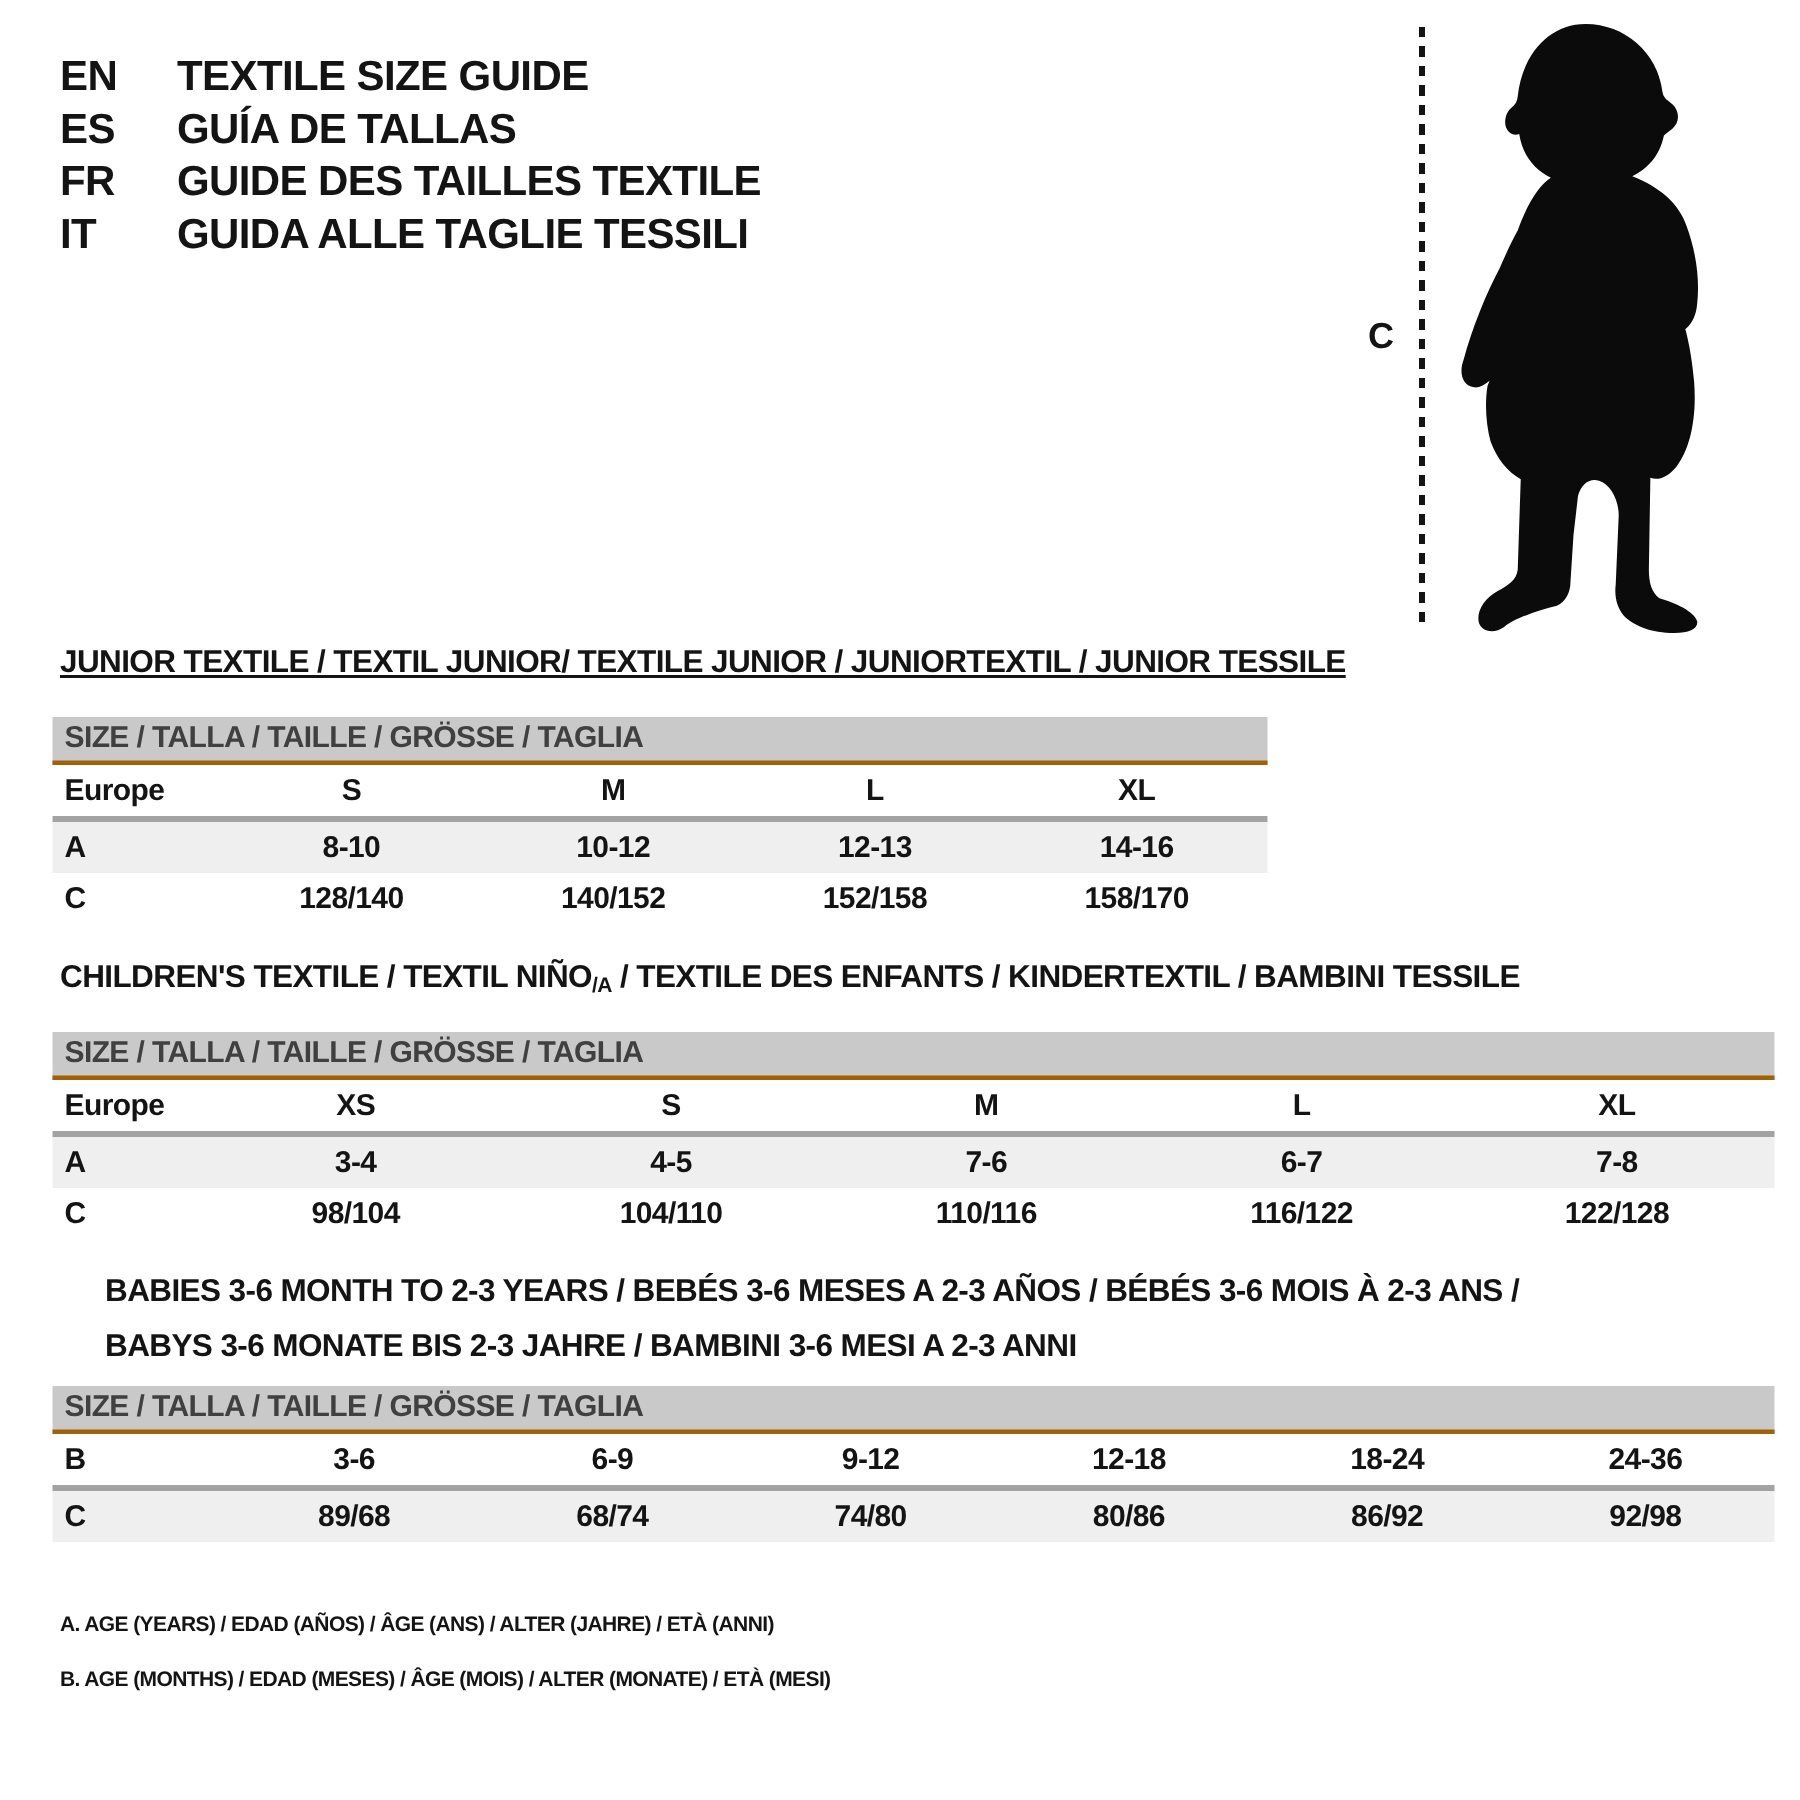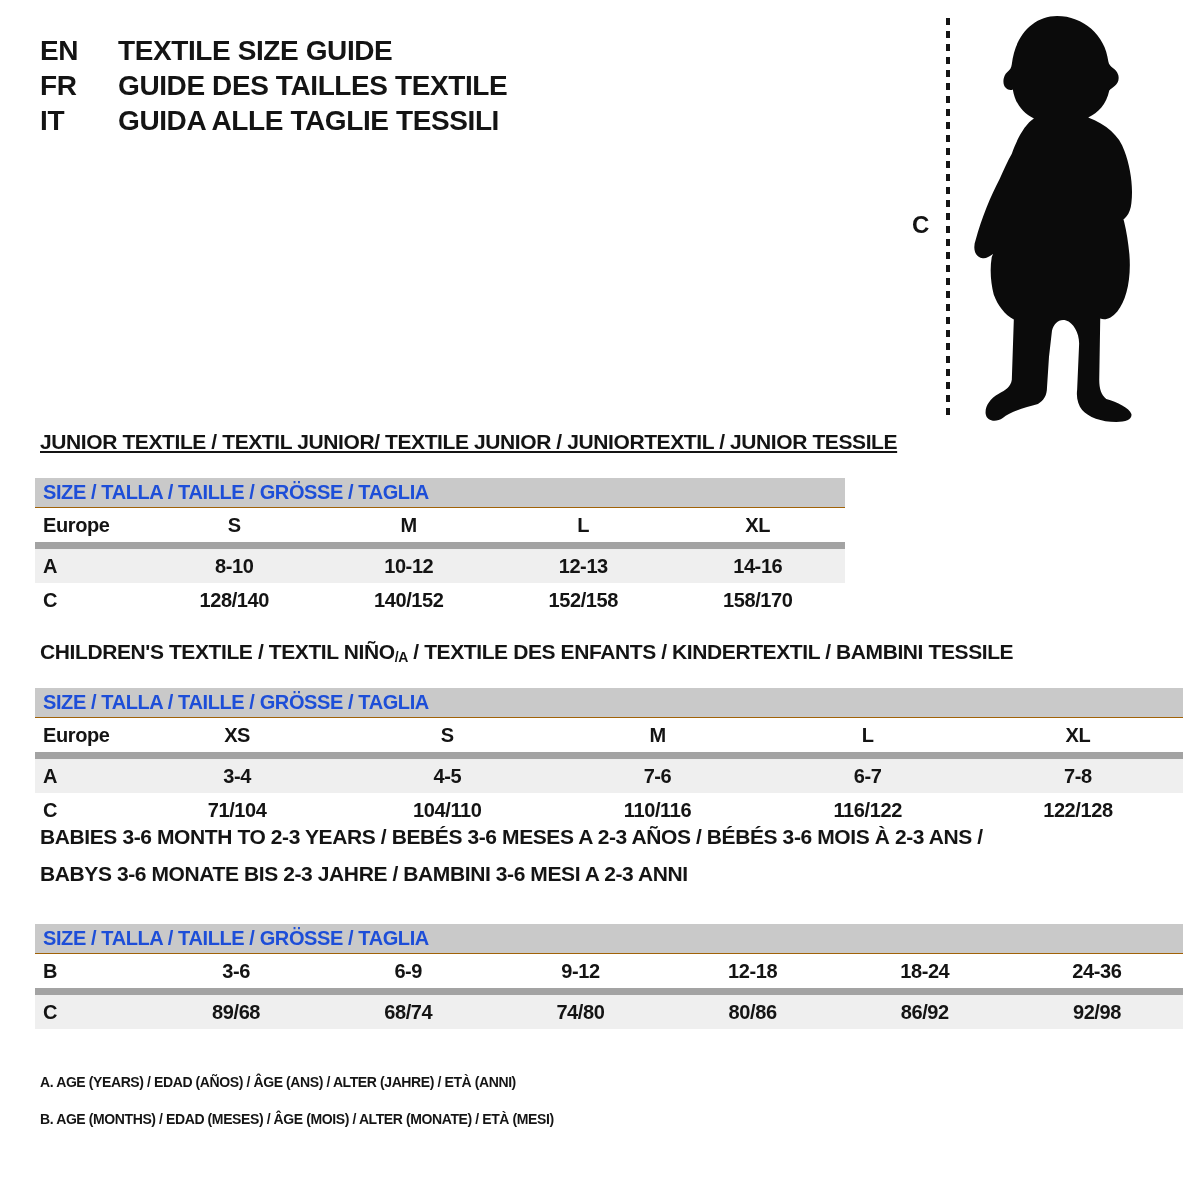--- a/index.html
+++ b/index.html
@@ -18,48 +18,52 @@
     position:absolute;left:946px;top:18px;width:4px;height:400px;
     background:repeating-linear-gradient(to bottom,#141414 0 7px,transparent 7px 13px);
   }
   .measure-label{position:absolute;left:912px;top:211px;font-size:24px;}
   .silhouette{position:absolute;left:958px;top:10px;}
   
   .sec-heading{position:absolute;left:40px;font-size:21px;white-space:nowrap;}
   .sec-heading .sub{font-size:14px;vertical-align:-3px;}
   .h-junior{top:430px;text-decoration:underline;}
   .h-children{top:640px;}
-  .h-babies{top:818px;line-height:37px;}
+  .h-babies{top:842px;line-height:37px;margin-left:30px;}
   
   .legend{position:absolute;left:40px;top:1064px;font-size:14px;line-height:37px;}
   
   .size-table{position:absolute;left:35px;}
   .t-junior{top:478px;width:810px;}
   .t-children{top:688px;width:1148px;}
   .t-babies{top:924px;width:1148px;}
   .size-bar{
-    height:29px;line-height:29px;background:#c9c9c9;border-bottom:1px solid #a16207;
-    font-size:20px;padding-left:8px;color:#1d4ed8;
+    height:29px;line-height:29px;background:#c9c9c9;border-bottom:3px solid #a16207;
+    font-size:20px;padding-left:8px;color:#404040;
   }
   .trow{display:flex;align-items:center;height:34px;font-size:20px;}
   .trow.shaded{background:#efefef;}
-  .trow.ruled{border-bottom:7px solid #a3a3a3;}
+  .trow.ruled{border-bottom:4px solid #a3a3a3;}
   .tlabel{padding-left:8px;}
   .t-junior .tlabel{width:104px;}
   .t-children .tlabel{width:89px;}
   .t-babies .tlabel{width:107px;}
   .tcell{flex:1;text-align:center;}
 </style>
 </head>
 <body>
 
 <div class="lang-list">
   <div class="lang-row">
     <span class="lang-code">EN</span>
     <span class="lang-name">TEXTILE SIZE GUIDE</span>
+  </div>
+  <div class="lang-row">
+    <span class="lang-code">ES</span>
+    <span class="lang-name">GUÍA DE TALLAS</span>
   </div>
   <div class="lang-row">
     <span class="lang-code">FR</span>
     <span class="lang-name">GUIDE DES TAILLES TEXTILE</span>
   </div>
   <div class="lang-row">
     <span class="lang-code">IT</span>
     <span class="lang-name">GUIDA ALLE TAGLIE TESSILI</span>
   </div>
 </div>
@@ -125,21 +129,21 @@
   <div class="trow shaded">
     <div class="tlabel">A</div>
     <div class="tcell">3-4</div>
     <div class="tcell">4-5</div>
     <div class="tcell">7-6</div>
     <div class="tcell">6-7</div>
     <div class="tcell">7-8</div>
   </div>
   <div class="trow">
     <div class="tlabel">C</div>
-    <div class="tcell">71/104</div>
+    <div class="tcell">98/104</div>
     <div class="tcell">104/110</div>
     <div class="tcell">110/116</div>
     <div class="tcell">116/122</div>
     <div class="tcell">122/128</div>
   </div>
 </div>
 
 <div class="sec-heading h-babies">
   <div>BABIES 3-6 MONTH TO 2-3 YEARS / BEBÉS 3-6 MESES A 2-3 AÑOS / BÉBÉS 3-6 MOIS À 2-3 ANS /</div>
   <div>BABYS 3-6 MONATE BIS 2-3 JAHRE / BAMBINI 3-6 MESI A 2-3 ANNI</div>

